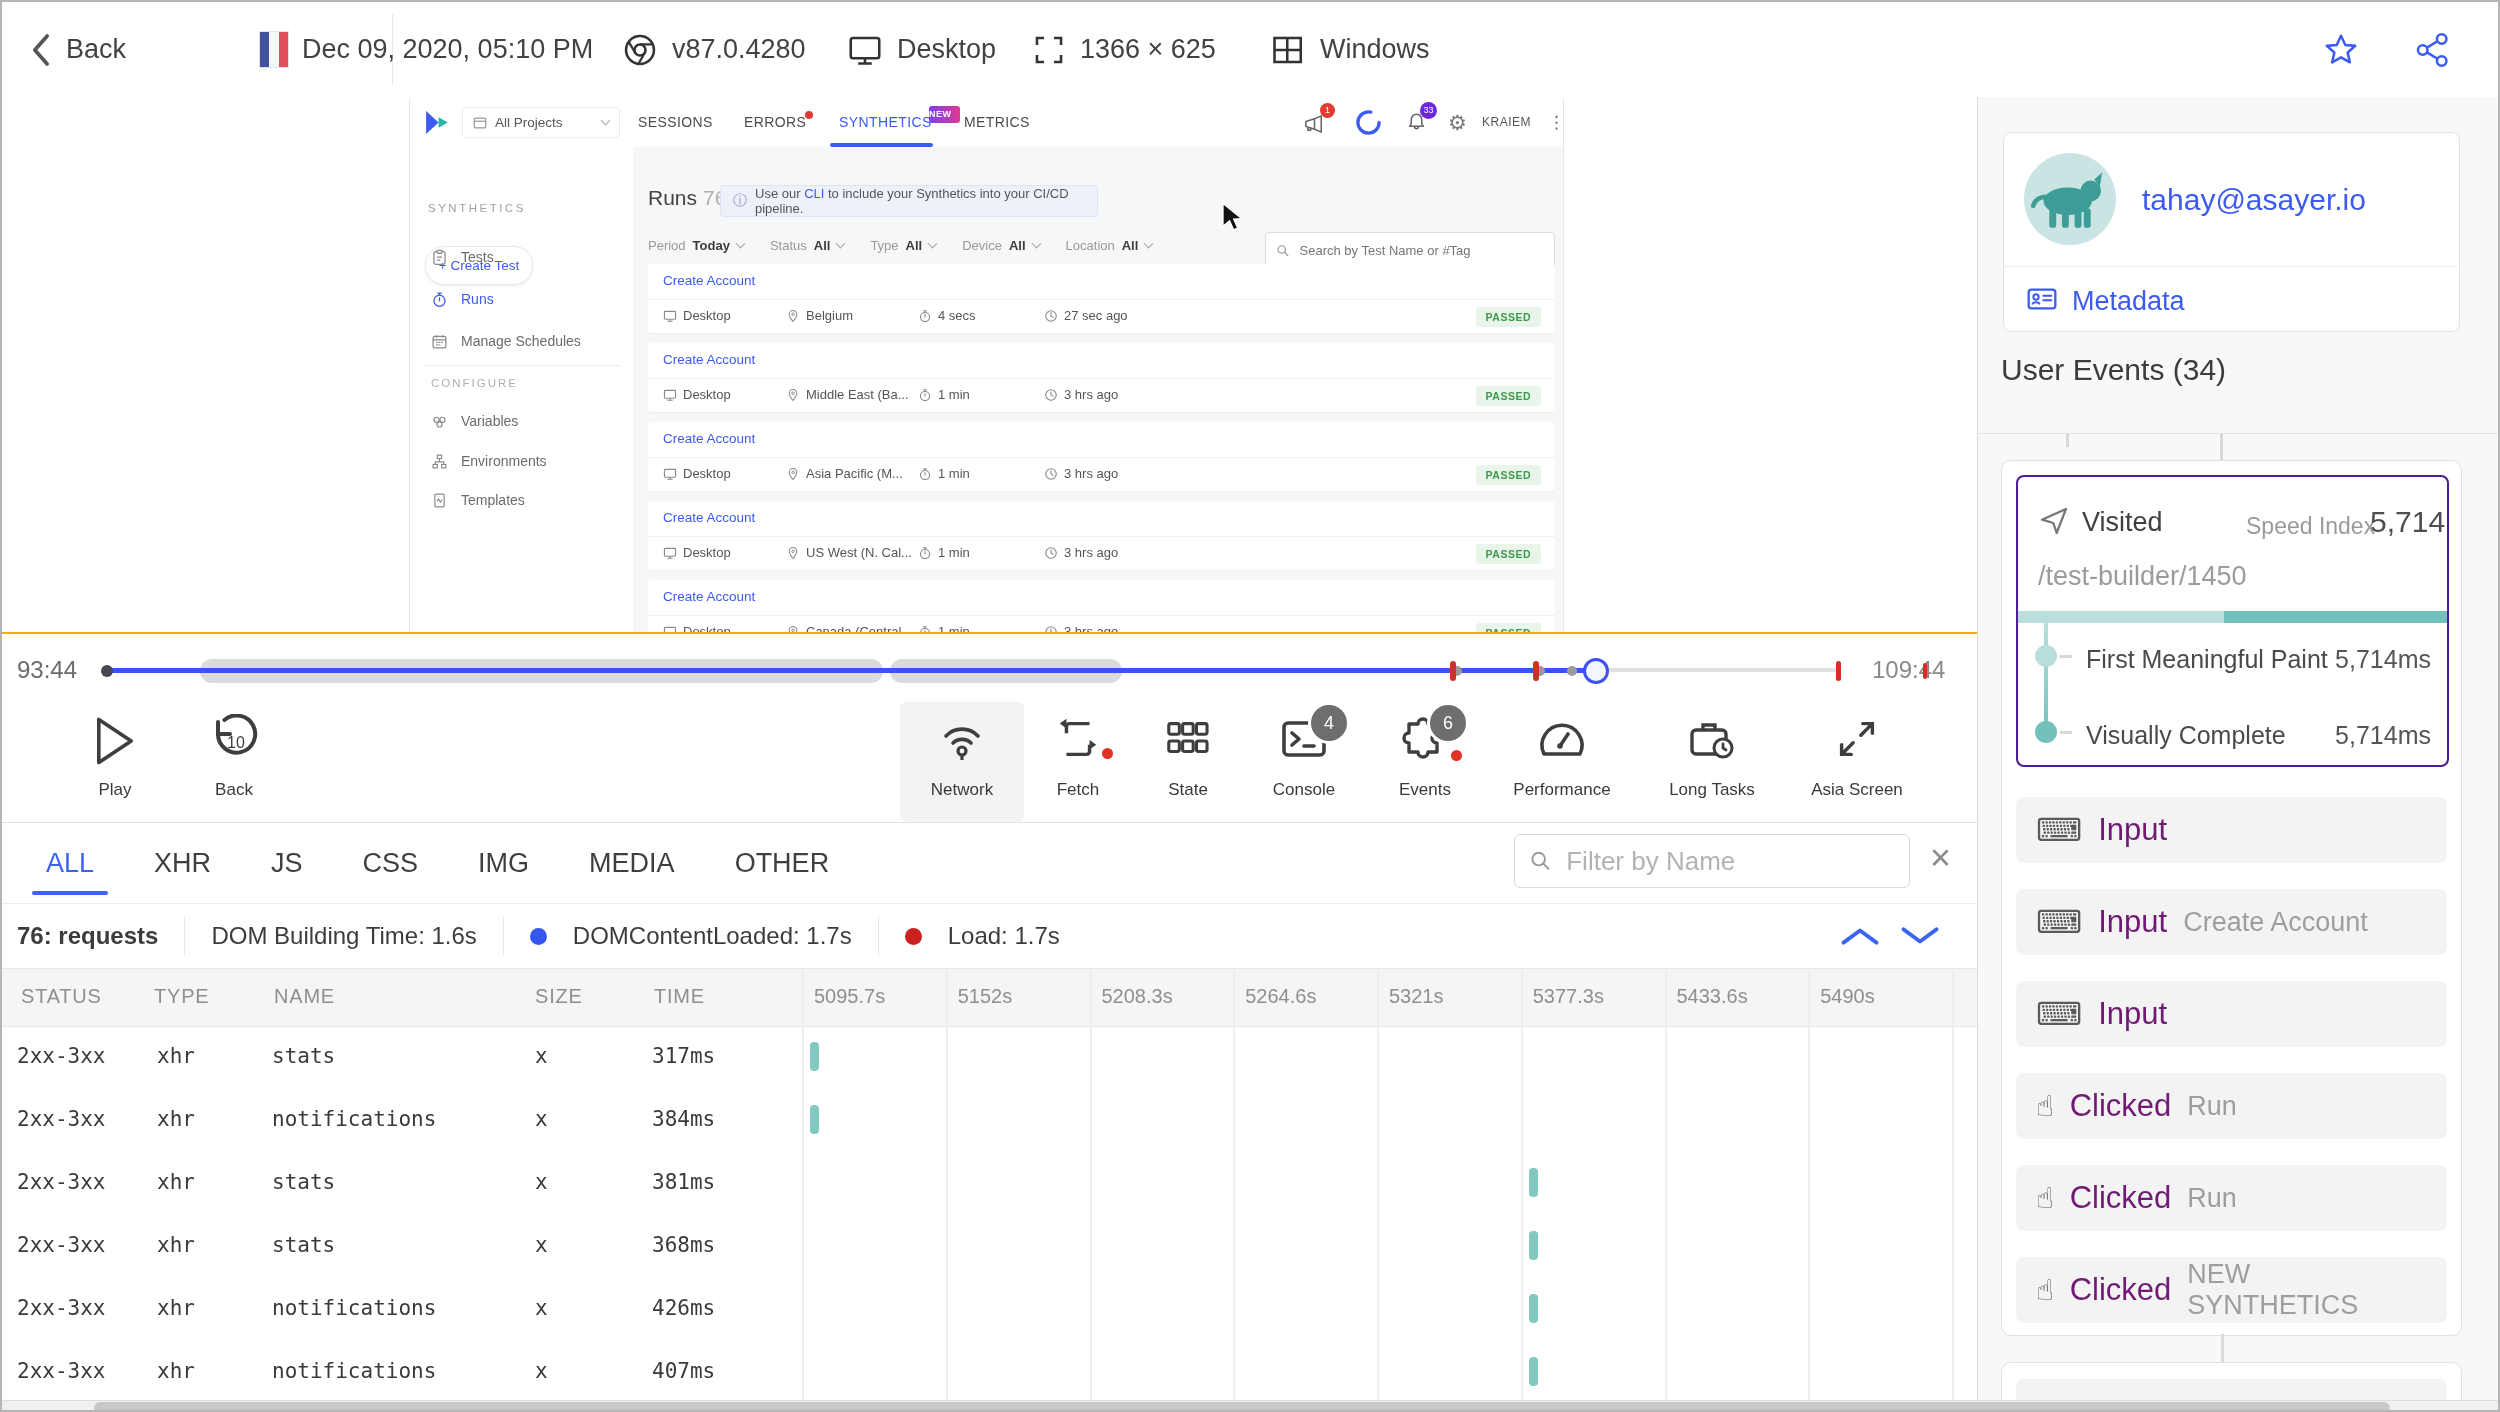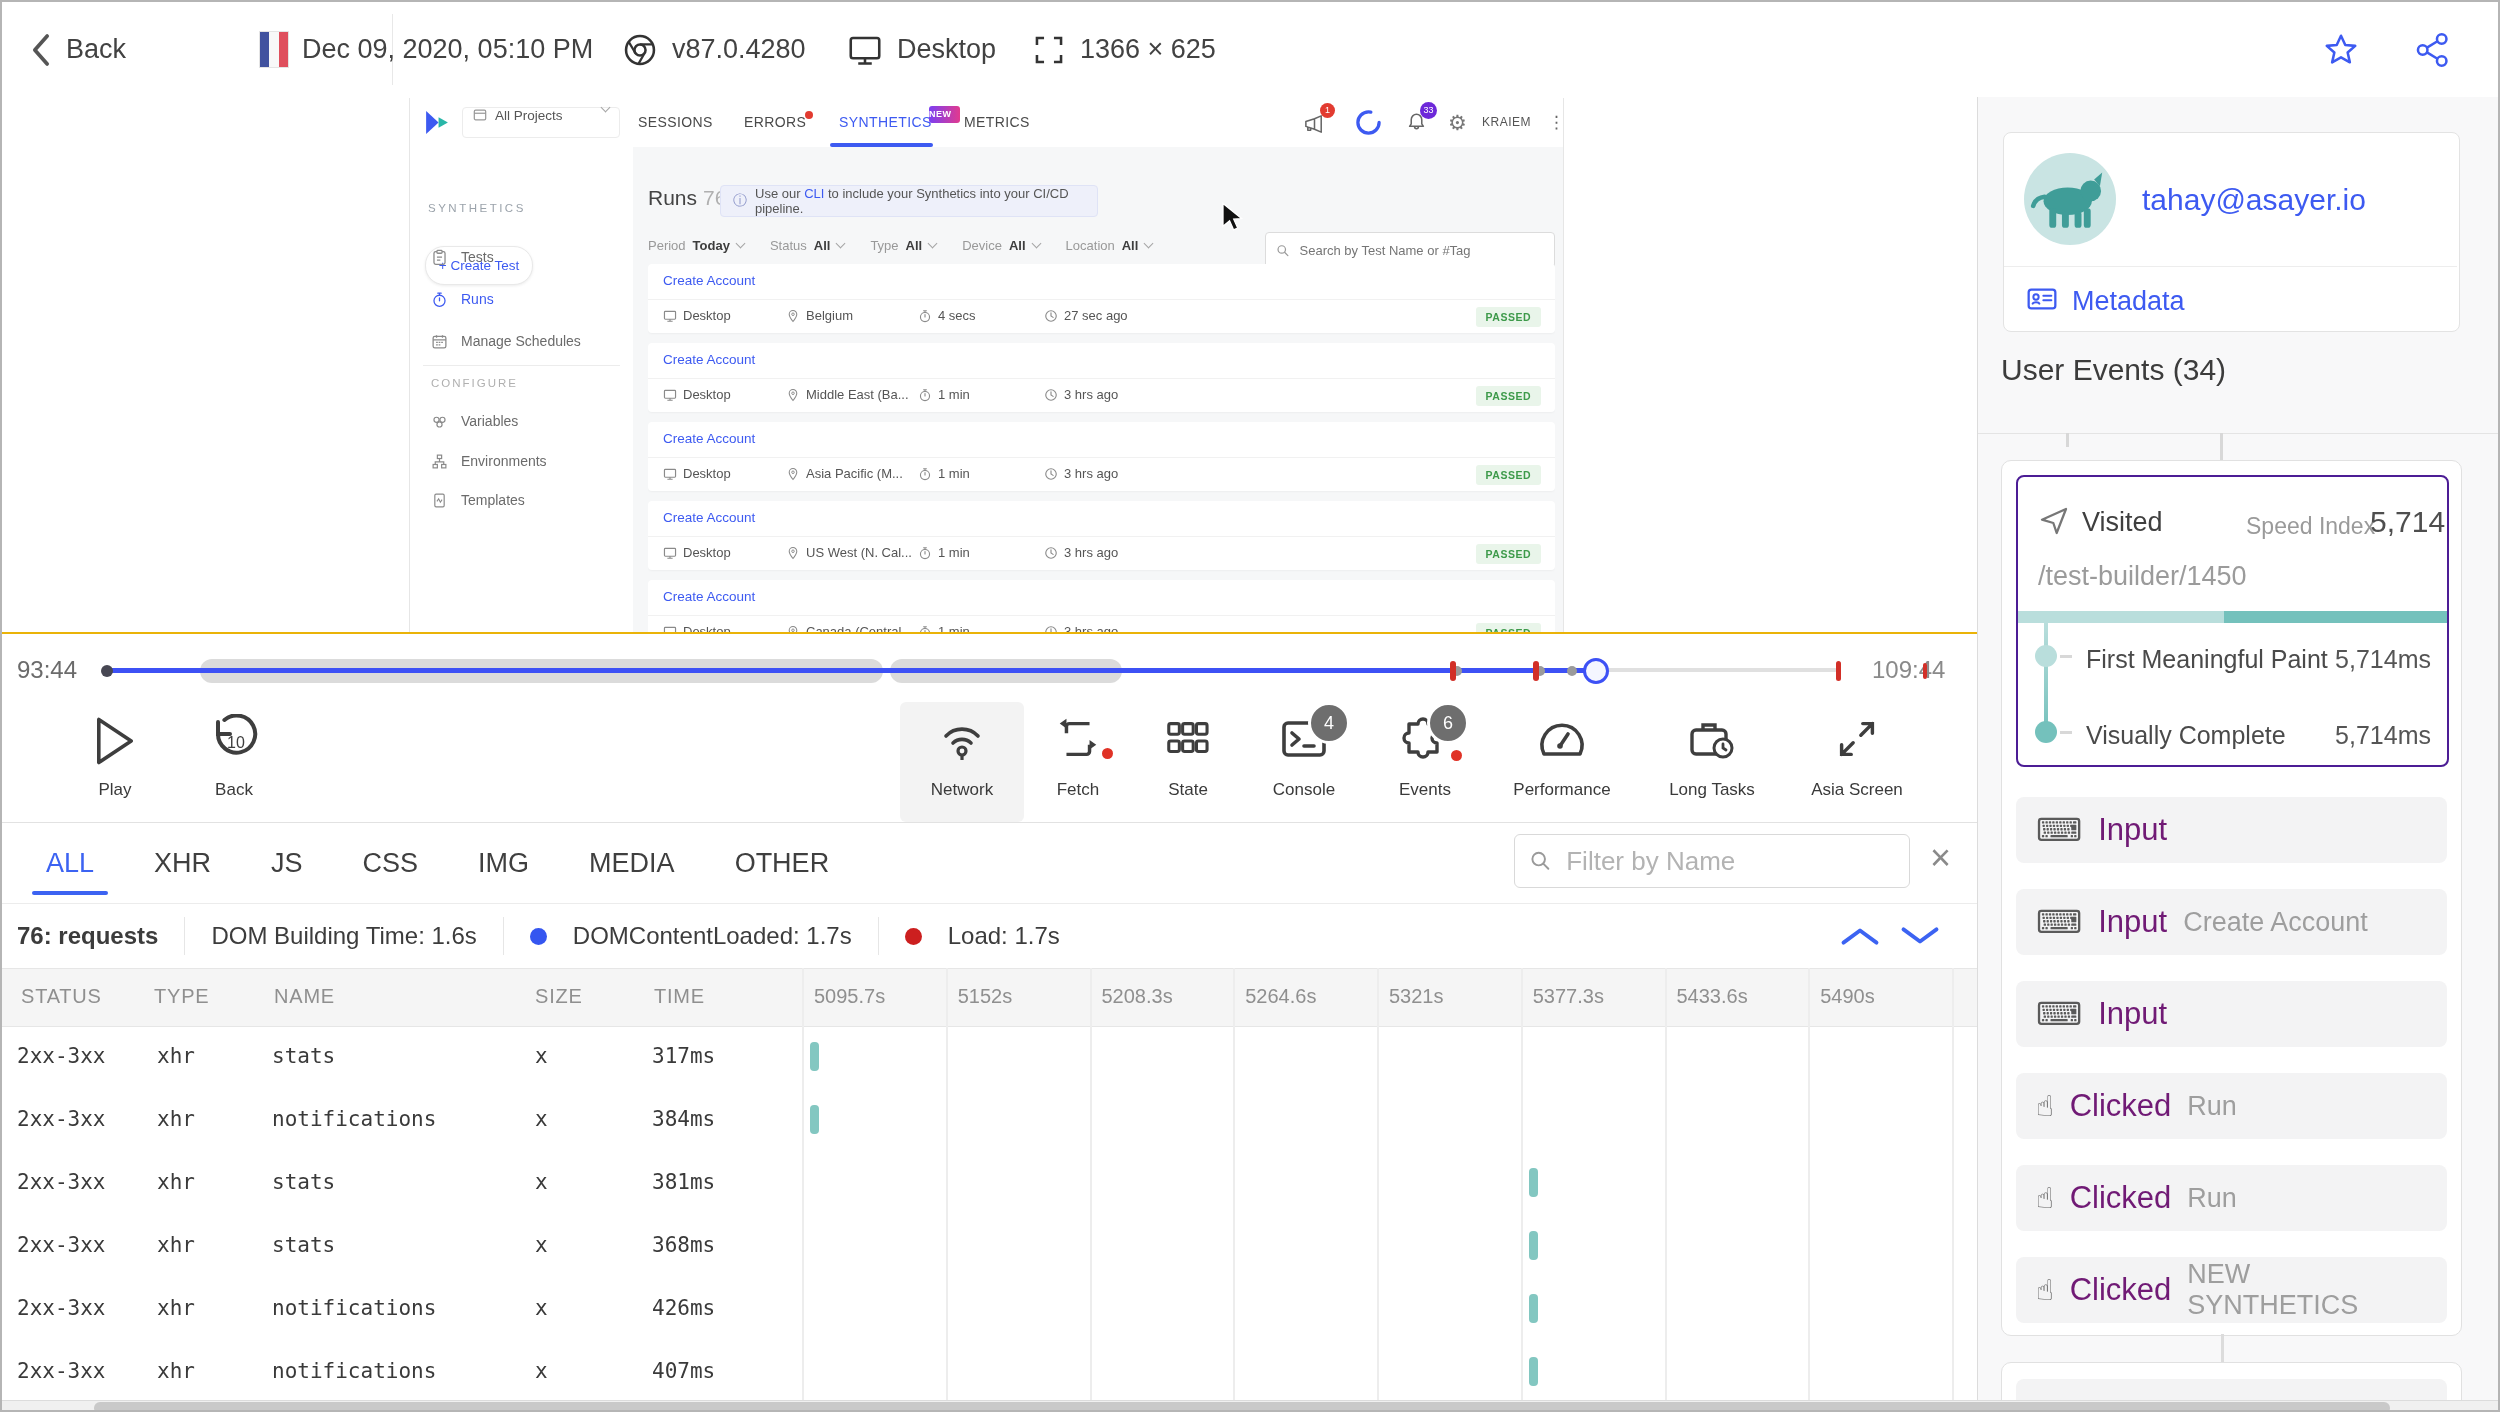--- a/index.html
+++ b/index.html
@@ -119,20 +119,27 @@
         <path d="M12 17.5v3.5M7.5 21h9" fill="none" stroke="#333" stroke-width="1.7"></path>
       </svg>
       <span>Desktop</span>
     </div>
     <div class="tb-item" style="left:1030px">
       <svg width="34" height="34" viewBox="0 0 24 24">
         <path d="M8.5 3.5h-5v5M15.5 3.5h5v5M3.5 15.5v5h5M20.5 15.5v5h-5" fill="none" stroke="#333" stroke-width="1.8"></path>
       </svg>
       <span>1366 × 625</span>
     </div>
+    <div class="tb-item" style="left:1268px">
+      <svg width="36" height="36" viewBox="0 0 24 24">
+        <rect x="3" y="4" width="17.5" height="16" fill="none" stroke="#333" stroke-width="1.7"></rect>
+        <path d="M3 12h17.5M11.5 4v16" stroke="#333" stroke-width="1.7"></path>
+      </svg>
+      <span>Windows</span>
+    </div>
     <div class="tb-item" style="left:2320px">
       <svg width="38" height="38" viewBox="0 0 24 24">
         <path d="M12 3l2.7 5.8 6.3.6-4.8 4.2 1.4 6.2L12 16.6 6.4 19.8l1.4-6.2L3 9.4l6.3-.6z" fill="none" stroke="#3d5af1" stroke-width="1.6" stroke-linejoin="round"></path>
       </svg>
     </div>
     <div class="tb-item" style="left:2412px">
       <svg width="38" height="38" viewBox="0 0 24 24">
         <circle cx="17.5" cy="5" r="3" fill="none" stroke="#3d5af1" stroke-width="1.6"></circle>
         <circle cx="5.5" cy="12" r="3" fill="none" stroke="#3d5af1" stroke-width="1.6"></circle>
         <circle cx="17.5" cy="19" r="3" fill="none" stroke="#3d5af1" stroke-width="1.6"></circle>
@@ -141,21 +148,21 @@
     </div>
   </div>
 
   <div id="stage">
     <div id="app">
       <div id="app-header">
         <svg class="abs" style="left:12px;top:10px" width="29" height="29" viewBox="0 0 28 28">
           <path d="M4 3l12 11L4 25z" fill="#3d5af1"></path>
             <path d="M16 9l9 5-9 5z" fill="#28b6a8"></path>
         </svg>
-        <div class="abs" style="left:52px;top:9px;width:158px;height:31px;border:1px solid #ececec;border-radius:4px;display:flex;gap:8px;padding:0 10px;box-sizing:border-box">
+        <div class="abs" style="left:52px;top:9px;width:158px;height:31px;border:1px solid #ececec;border-radius:4px;display:flex;align-items:center;gap:8px;padding:0 10px;box-sizing:border-box">
           <svg width="14" height="14" viewBox="0 0 16 16">
               <rect x="1.5" y="2.5" width="13" height="11" rx="1.5" fill="none" stroke="#999" stroke-width="1.4"></rect>
               <path d="M1.5 6h13" stroke="#999" stroke-width="1.4"></path>
             </svg>
           <span style="flex:1;font-size:13.5px;color:#555">All Projects</span>
           <i class="chev"></i>
         </div>
         <span class="app-tab" style="left:228px">SESSIONS</span>
         <span class="app-tab" style="left:334px">ERRORS</span>
         <div class="abs" style="left:395px;top:13px;width:8px;height:8px;border-radius:50%;background:#e23b30"></div>

